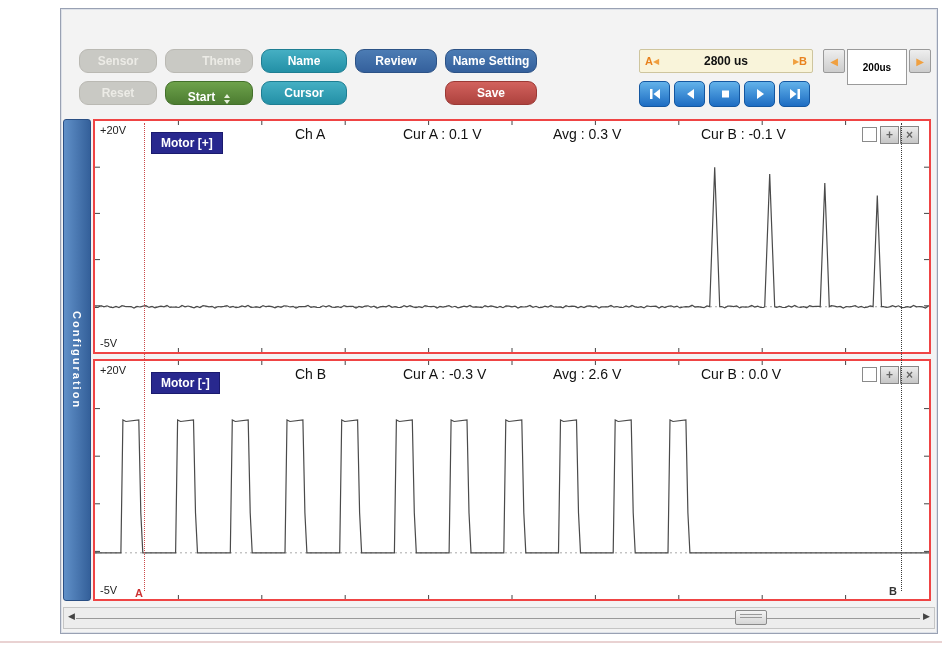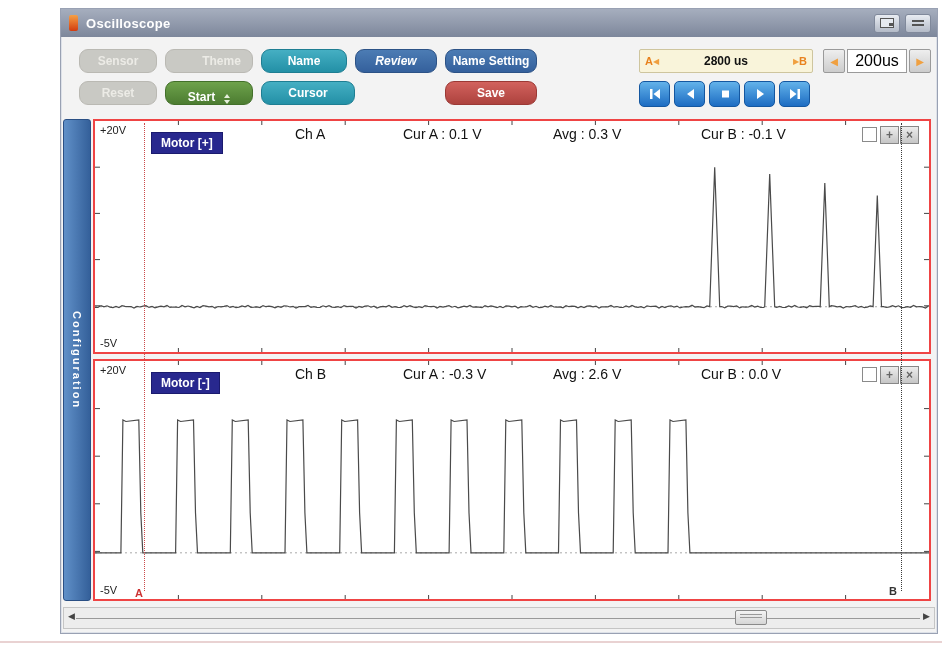--- a/index.html
+++ b/index.html
@@ -26,21 +26,21 @@
   .spin i{width:0;height:0;border-left:3px solid transparent;border-right:3px solid transparent}
   .spin .up{border-bottom:4px solid #e6efdc}
   .spin .dn{border-top:4px solid #e6efdc}
   
   .interval{position:absolute;left:578px;top:40px;width:174px;height:24px;background:#f9f4da;border:1px solid #cec59e;border-radius:2px;display:flex;align-items:center;padding:0 5px;box-sizing:border-box;font-size:11px}
   .o{color:#e8821e;font-weight:bold}
   .arr{font-size:8px;color:#f0a040}
   .interval .val{flex:1;text-align:center;font-size:12px;font-weight:bold;color:#111}
   .tb-btn{position:absolute;top:40px;width:22px;height:24px;background:linear-gradient(#eee,#ccc);border:1px solid #9a9a9a;border-radius:2px;display:flex;align-items:center;justify-content:center;box-sizing:border-box}
   .tb-btn .arr{font-size:10px}
-  .tb-val{position:absolute;left:786px;top:40px;width:60px;height:24px;background:#fff;border:1px solid #9a9a9a;display:flex;align-items:center;justify-content:center;font-size:16px;font-weight:normal;box-sizing:border-box}
+  .tb-val{position:absolute;left:786px;top:40px;width:60px;height:36px;background:#fff;border:1px solid #9a9a9a;display:flex;align-items:center;justify-content:center;font-size:10px;font-weight:bold;box-sizing:border-box}
   
   .pb{position:absolute;top:72px;width:31px;height:26px;border-radius:5px;background:linear-gradient(#62b2ea,#1d6cc2);border:1px solid #1457a0;display:flex;align-items:center;justify-content:center;box-sizing:border-box}
   
   .config-tab{position:absolute;left:2px;top:110px;width:28px;height:482px;background:linear-gradient(90deg,#6090c8,#34609a);border:1px solid #2a4f84;border-radius:3px;color:#fff;font-size:11px;font-weight:bold;writing-mode:vertical-rl;letter-spacing:2px;display:flex;align-items:center;justify-content:center;box-sizing:border-box}
   .channels{position:absolute;left:32px;top:110px;width:838px;height:482px}
   .panel{position:absolute;left:0;width:838px;background:#fff;border:2px solid #ef4444;box-sizing:border-box}
   .panel svg{position:absolute;left:0;top:0;width:100%;height:100%}
   .vlabel{position:absolute;font-size:11px;color:#222}
   .vlabel.top{left:5px;top:3px}
   .vlabel.bot{left:5px;bottom:3px}
@@ -63,46 +63,33 @@
   .sb-arrow.left{left:4px}
   .sb-arrow.right{right:4px}
   .thumb{position:absolute;left:671px;top:2px;width:32px;height:15px;background:linear-gradient(#f4f4f4,#d6d6d6);border:1px solid #8a8a8a;border-radius:2px;box-sizing:border-box}
   .thumb::before{content:'';position:absolute;left:4px;right:4px;top:3px;height:1px;background:#9a9a9a;box-shadow:0 3px 0 #9a9a9a}
 </style>
 </head>
 <body>
 
 <div class="window">
 
-  <div class="titlebar">
-    <div class="title-icon"></div>
-    <span class="title">Oscilloscope</span>
-    <div class="win-btn">
-        <span class="scr"></span>
-      </div>
-    <div class="win-btn">
-        <span class="bars">
-          <i></i>
-          <i></i>
-        </span>
-      </div>
-  </div>
 
   <div id="btn-rows">
       <div class="tbtn disabled" style="left: 18px; top: 40px; width: 78px;">Sensor</div>
       <div class="tbtn disabled" style="left: 104px; top: 40px; width: 88px; padding-left: 25px;">Theme</div>
       <div class="tbtn teal" style="left: 200px; top: 40px; width: 86px;">Name</div>
-      <div class="tbtn blue" style="left: 294px; top: 40px; width: 82px; font-style: italic;">Review</div>
+      <div class="tbtn blue" style="left: 294px; top: 40px; width: 82px;">Review</div>
       <div class="tbtn blue" style="left: 384px; top: 40px; width: 92px;">Name Setting</div>
       <div class="tbtn disabled" style="left: 18px; top: 72px; width: 78px;">Reset</div>
       <div class="tbtn green" style="left: 104px; top: 72px; width: 88px; align-items: flex-end;">Start<span class="spin">
           <i class="up"></i>
           <i class="dn"></i>
         </span></div>
-      <div class="tbtn teal" style="left: 200px; top: 72px; width: 94px;">Cursor</div>
+      <div class="tbtn teal" style="left: 200px; top: 72px; width: 86px;">Cursor</div>
       <div class="tbtn teal" style="left: 294px; top: 72px; width: 82px; margin-top: 45px;">ViewAll</div>
       <div class="tbtn red" style="left: 384px; top: 72px; width: 92px;">Save</div>
     </div>
 
   <div class="interval">
     <span class="o">A</span>
     <span class="arr">◀</span>
     <span class="val">2800 us</span>
     <span class="arr">▶</span>
     <span class="o">B</span>

